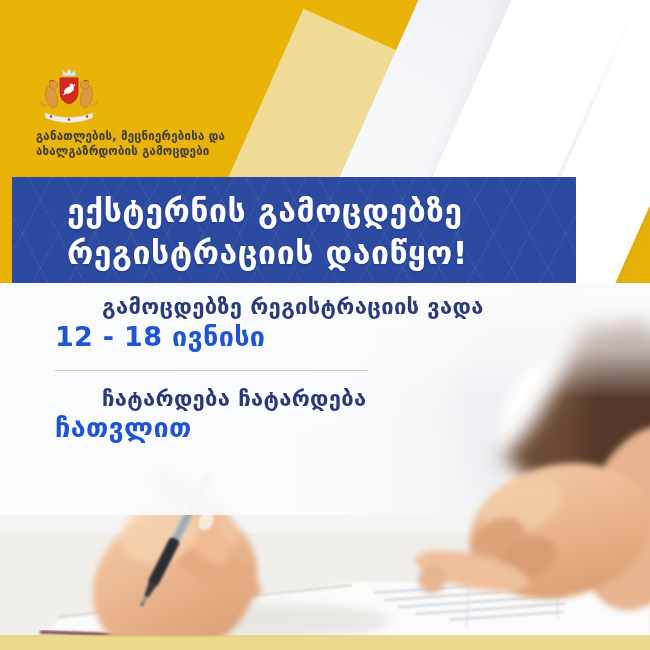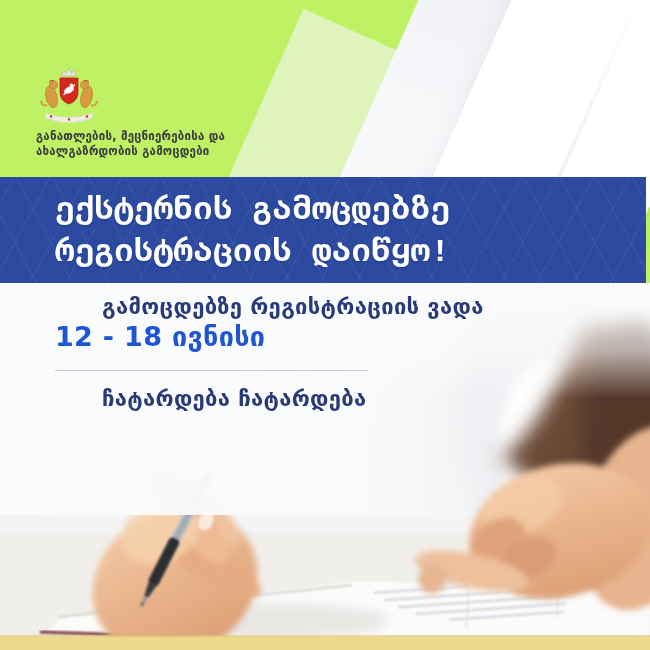--- a/index.html
+++ b/index.html
@@ -1,43 +1,42 @@
 <!DOCTYPE html>
 <html><head>
 <meta charset="utf-8">
 <style>
   html,body{margin:0;padding:0;background:#ffffff;}
   .poster{
     position:relative;width:650px;height:650px;overflow:hidden;
-    background:#bef264;font-family:"DejaVu Sans",sans-serif;
+    background:#eab308;font-family:"DejaVu Sans",sans-serif;
   }
   
   .deco-a{position:absolute;left:388px;top:-70px;width:250px;height:330px;
     background:linear-gradient(180deg,#eceef2 0%,#f7f8fa 70%);
     transform:rotate(24deg);}
   .deco-b{position:absolute;left:468px;top:-30px;width:210px;height:300px;
     background:#ffffff;box-shadow:0 0 22px rgba(40,50,80,.07);
     transform:rotate(24deg);}
   .deco-c{position:absolute;left:520px;top:-40px;width:4px;height:600px;
     background:linear-gradient(180deg,#ffffff 0%,#e2e5ea 60%,#eef0f3 100%);
     transform:rotate(24deg);opacity:.9;}
   .deco-d{position:absolute;left:250px;top:40px;width:200px;height:220px;
     background:#f4f5f7;transform:rotate(24deg);opacity:.6;}
   
   .logo-block{position:absolute;left:36px;top:66px;}
   .ministry{position:absolute;left:36px;top:129px;
     font-size:11.5px;font-weight:bold;color:#3b3b3e;
     line-height:14.5px;letter-spacing:.2px;}
   
-  .banner{position:absolute;left:0;top:177px;width:646px;height:107px;
+  .banner{position:absolute;left:12px;top:177px;width:564px;height:107px;
     background-color:#2b4aa0;
     background-image:
       repeating-linear-gradient(62deg,rgba(255,255,255,.07) 0 1px,transparent 1px 32px),
       repeating-linear-gradient(-62deg,rgba(255,255,255,.07) 0 1px,transparent 1px 32px);
-    font-family: Liberation Mono, monospace;
   }
   .banner-text{padding:13px 20px 0 55px;font-size:32px;font-weight:bold;
     color:#ffffff;line-height:42px;letter-spacing:.5px;
     text-shadow:0 1px 2px rgba(10,20,60,.25);}
   
   .content{position:absolute;left:55px;top:294px;z-index:6;width:480px;}
   .section-label{font-size:22px;font-weight:bold;color:#2a3a78;letter-spacing:.3px;margin-left:47px;}
   .section-date{font-size:27px;font-weight:bold;color:#1e55d2;
     margin-top:1px;line-height:33px;letter-spacing:.3px;}
   .divider{width:313px;height:1px;background:#c7cbd4;margin:17px 0 15px 0;}
@@ -206,15 +205,16 @@
 
     <rect x="0" y="352" width="650" height="2" fill="#dfca74" opacity="0.7"></rect>
     <rect x="0" y="354" width="650" height="13" fill="#ecd98b"></rect>
   </svg>
 
   <div class="content">
     <div class="section-label">გამოცდებზე რეგისტრაციის ვადა</div>
     <div class="section-date">12 - 18 ივნისი</div>
     <div class="divider"></div>
     <div class="section-label">ჩატარდება ჩატარდება</div>
+    <div class="section-date" style="margin-top:0;">ჩათვლით</div>
   </div>
 
 </div>
 
 </body></html>

